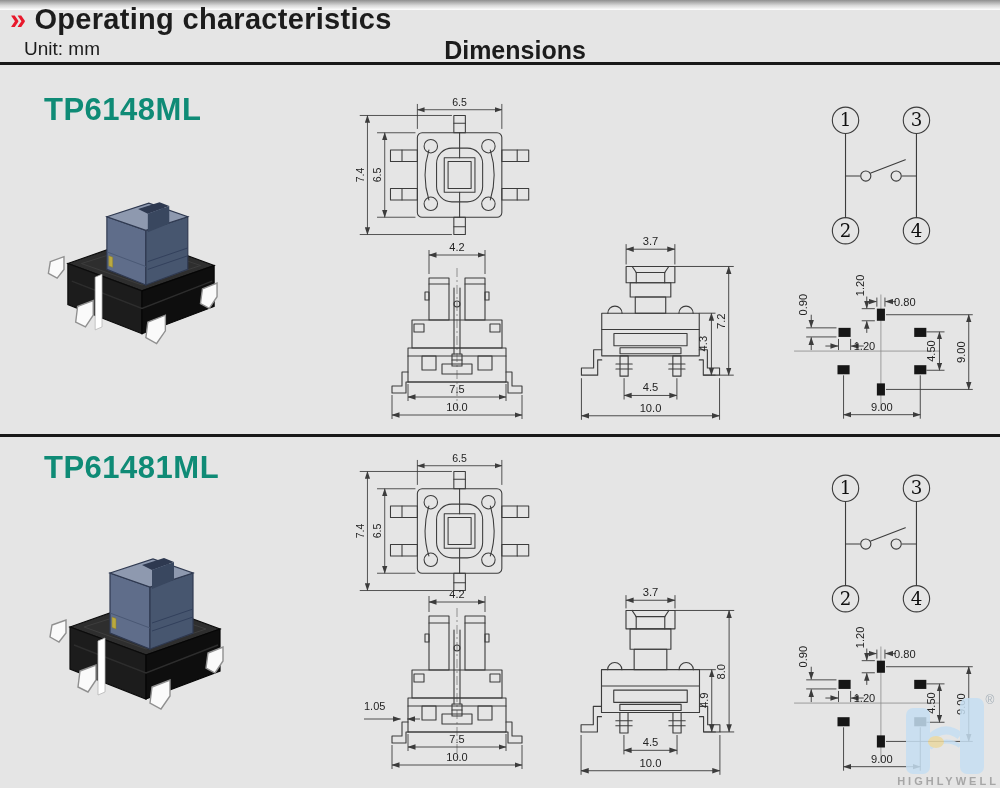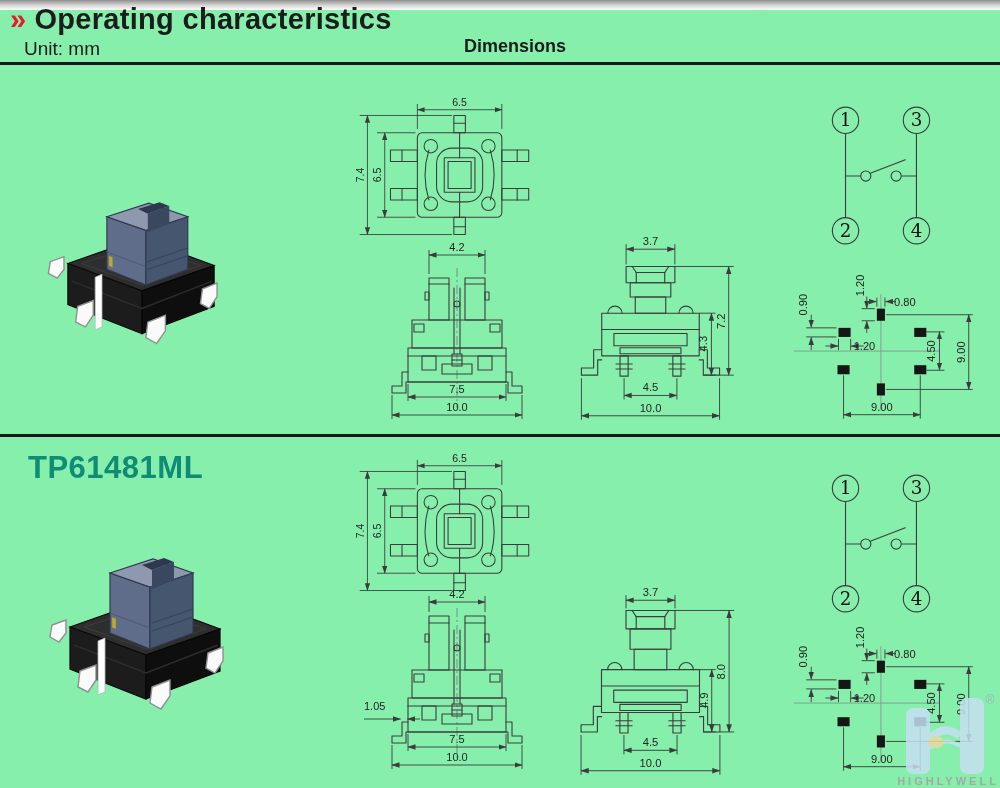--- a/index.html
+++ b/index.html
@@ -1,24 +1,24 @@
 <!DOCTYPE html>
 <html><head>
 <meta charset="utf-8">
 <style>
   html,body{margin:0;padding:0;background:#fff;}
-  .page{position:relative;width:1000px;height:788px;background:#86efac;overflow:hidden;
+  .page{position:relative;width:1000px;height:788px;background:#e5e5e5;overflow:hidden;
         font-family:"Liberation Sans",sans-serif;color:#1c1c1c;}
   .abs{position:absolute;}
   .topshade{top:0;left:0;width:100%;height:10px;
     background:linear-gradient(to bottom,#8f8f8f 0%,#d8d8d8 55%,#ffffff 100%);}
   .hdr{left:10px;top:3px;font-size:29px;font-weight:bold;letter-spacing:.3px;white-space:nowrap;}
   .chev{font-weight:bold;margin-right:8px;}
   .unit{left:8px;top:38px;font-size:19px;margin-left:16px;}
-  .colhead{top:36px;font-size:18px;font-weight:bold;text-align:center;}
+  .colhead{top:36px;font-size:25px;font-weight:bold;text-align:center;}
   .rule{left:0;width:1000px;height:3px;background:#181818;}
   .model{font-size:31px;font-weight:bold;letter-spacing:.5px;white-space:nowrap;}
   svg{overflow:visible;}
   .ln{stroke:#3c3c3c;stroke-width:1.1;fill:none;stroke-linejoin:round;stroke-linecap:round;}
   .dl{stroke:#3c3c3c;stroke-width:.9;fill:none;}
   .cl{stroke:#8a8a8a;stroke-width:.8;fill:none;}
   .cdash{stroke:#6a6a6a;stroke-width:.7;fill:none;stroke-dasharray:9 3 2 3;}
   .d{font-family:"Liberation Sans",sans-serif;font-size:11px;fill:#242424;}
   .num{font-family:"DejaVu Serif",serif;font-size:18px;fill:#101010;}
   .pad{fill:#161616;}
@@ -44,20 +44,21 @@
 
   <div class="abs topshade"></div>
 
   <div class="abs hdr">
     <span class="chev" style="color:#e8192c">»</span><span>Operating characteristics</span>
   </div>
   <div class="abs unit">Unit: mm</div>
   <div class="abs colhead" style="left:440px;width:150px;">Dimensions</div>
   <div class="abs rule" style="top:62px;"></div>
 
+  <div class="abs model" style="left:44px;top:92px;color:#0f8b76;">TP6148ML</div>
 
   <svg class="abs" style="left:36px;top:168px;" width="210" height="195" viewBox="0 0 210 200">
     <path d="M12,96 l14,-5 v13 l-7,9 l-9,-5 z" fill="#fafafa" stroke="#909090" stroke-width="1.4"></path>
     <polygon points="30,98 104,72 180,100 106,126" fill="#2e2e2e" stroke="#0c0c0c" stroke-width="1.2"></polygon>
     <polygon points="44,98 104,79 166,100 106,120" fill="none" stroke="#3d3d3d" stroke-width="1"></polygon>
     <polygon points="30,98 106,126 106,170 30,140" fill="#1c1c1c" stroke="#0c0c0c" stroke-width="1.2"></polygon>
     <polygon points="106,126 180,100 180,142 106,170" fill="#0e0e0e" stroke="#060606" stroke-width="1.2"></polygon>
     <polyline points="34,116 106,144 178,116" fill="none" stroke="#2d2d2d" stroke-width="1.4"></polyline>
     <path d="M40,142 l16,-6 v15 l-8,12 l-10,-5 z" fill="#fafafa" stroke="#909090" stroke-width="1.4"></path>
     <path d="M112,158 l18,-7 v16 l-9,13 l-11,-6 z" fill="#fafafa" stroke="#909090" stroke-width="1.4"></path>
@@ -262,21 +263,21 @@
     <line class="dl" x1="181" y1="60" x2="181" y2="134" marker-start="url(#ms)" marker-end="url(#me)"></line>
     <text class="d" transform="rotate(-90 177 97)" x="177" y="97" text-anchor="middle">9.00</text>
     <line class="dl" x1="57" y1="120" x2="57" y2="163"></line>
       <line class="dl" x1="133" y1="120" x2="133" y2="163"></line>
     <line class="dl" x1="57" y1="159" x2="133" y2="159" marker-start="url(#ms)" marker-end="url(#me)"></line>
     <text class="d" x="95" y="155" text-anchor="middle">9.00</text>
   </svg>
 
   <div class="abs rule" style="top:434px;"></div>
 
-  <div class="abs model" style="left:28px;top:450px;color:#0f8b76;">TP61481ML</div>
+  <div class="abs model" style="left:44px;top:450px;color:#0f8b76;">TP61481ML</div>
 
   <svg class="abs" style="left:40px;top:524px;" width="210" height="210" viewBox="0 0 210 200">
     <path d="M12,96 l14,-5 v13 l-7,9 l-9,-5 z" fill="#fafafa" stroke="#909090" stroke-width="1.4"></path>
     <polygon points="30,98 104,72 180,100 106,126" fill="#2e2e2e" stroke="#0c0c0c" stroke-width="1.2"></polygon>
     <polygon points="44,98 104,79 166,100 106,120" fill="none" stroke="#3d3d3d" stroke-width="1"></polygon>
     <polygon points="30,98 106,126 106,170 30,140" fill="#1c1c1c" stroke="#0c0c0c" stroke-width="1.2"></polygon>
     <polygon points="106,126 180,100 180,142 106,170" fill="#0e0e0e" stroke="#060606" stroke-width="1.2"></polygon>
     <polyline points="34,116 106,144 178,116" fill="none" stroke="#2d2d2d" stroke-width="1.4"></polyline>
     <path d="M40,142 l16,-6 v15 l-8,12 l-10,-5 z" fill="#fafafa" stroke="#909090" stroke-width="1.4"></path>
     <path d="M112,158 l18,-7 v16 l-9,13 l-11,-6 z" fill="#fafafa" stroke="#909090" stroke-width="1.4"></path>

